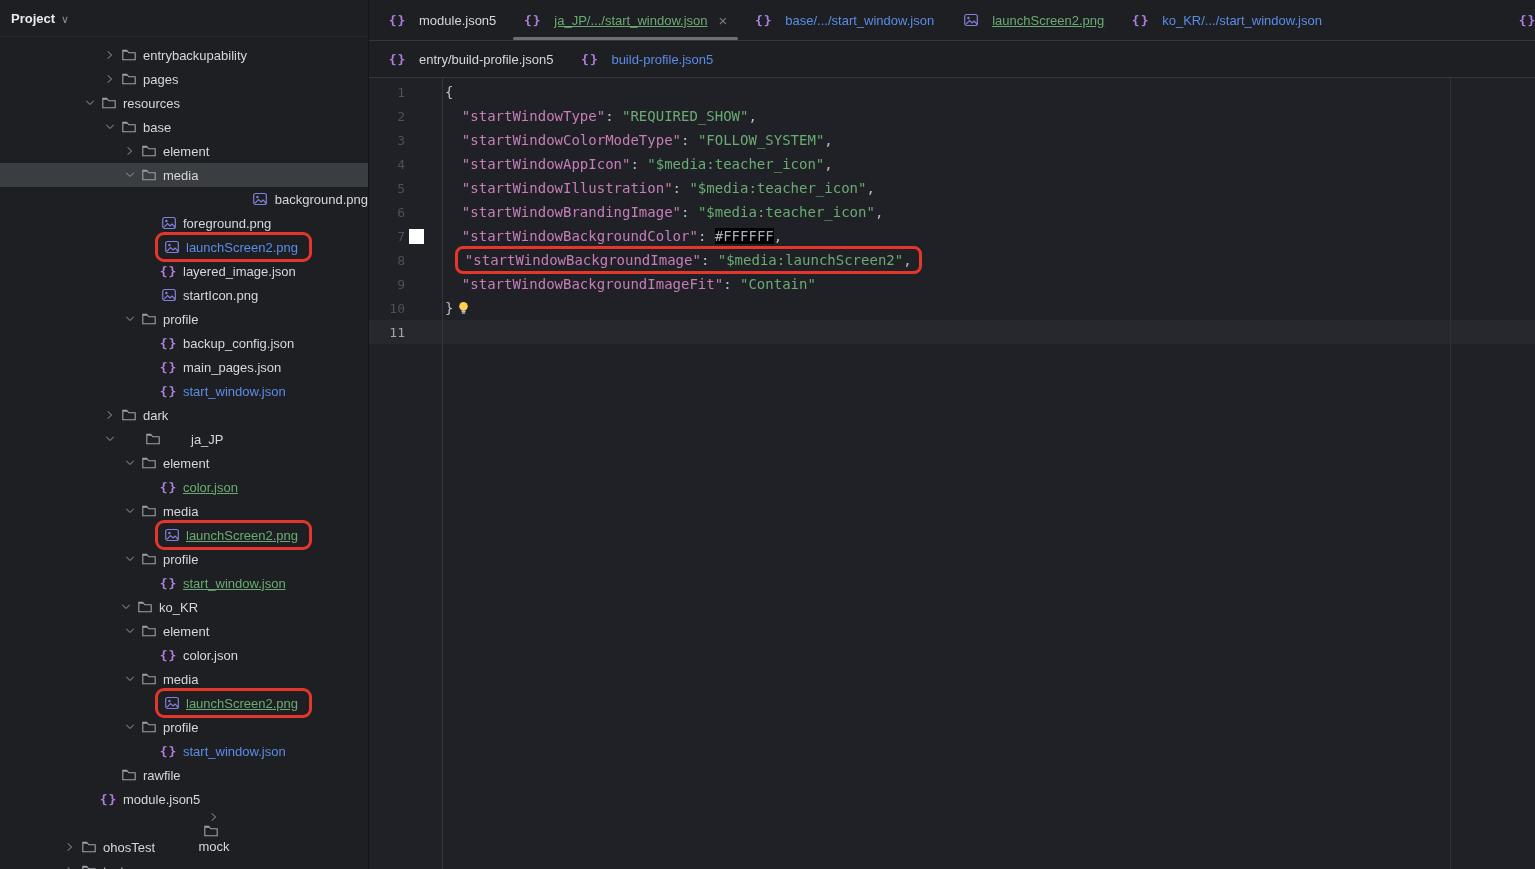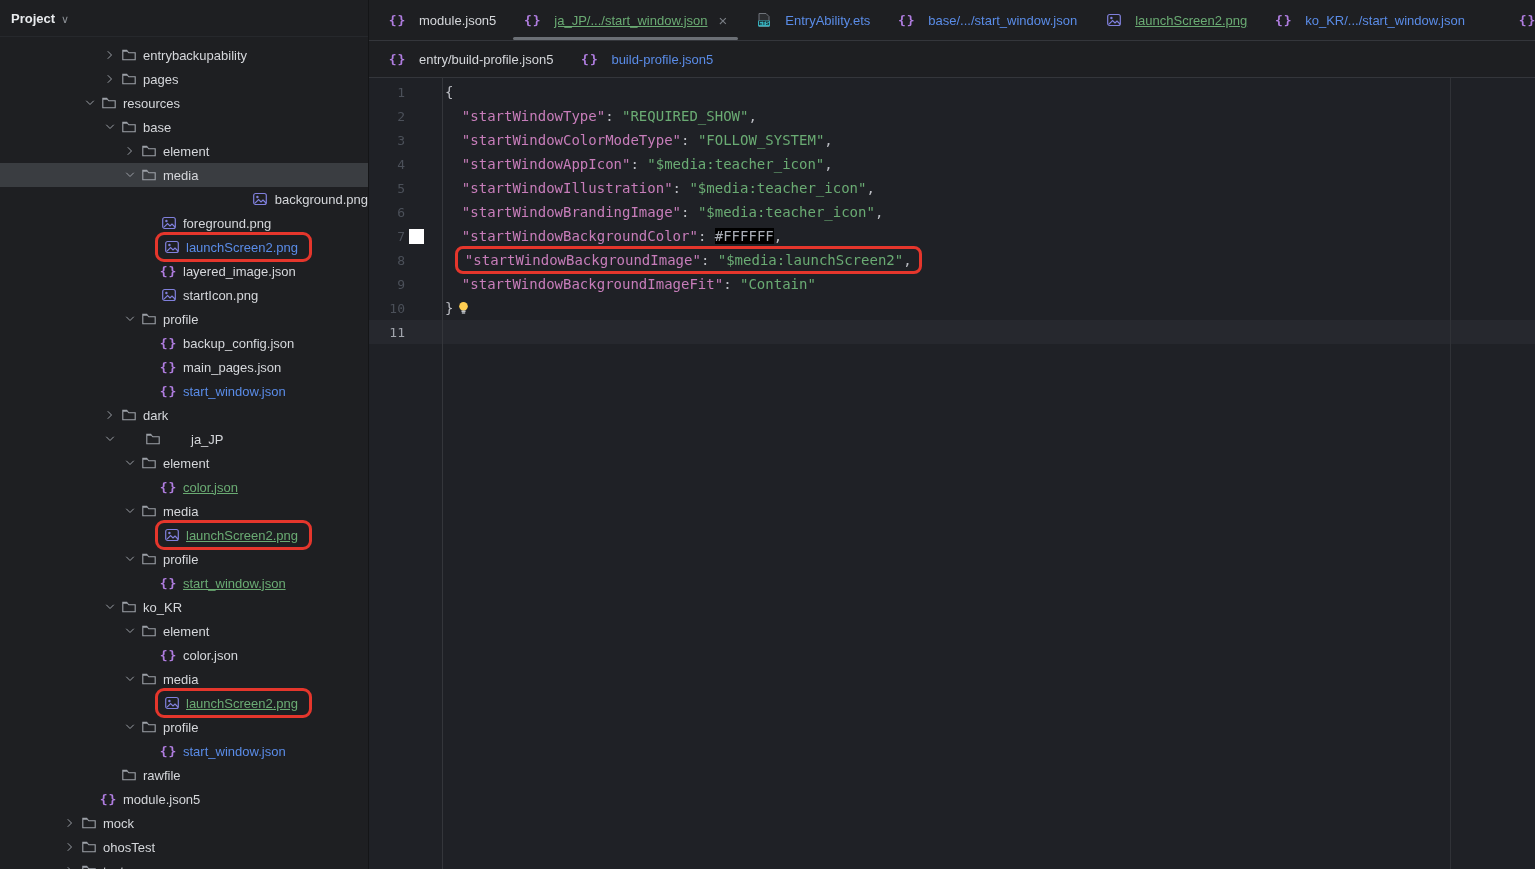--- a/index.html
+++ b/index.html
@@ -344,21 +344,21 @@
           </span>
           <span class="tree-label col-default">profile</span>
         </div>
         <div class="tree-row" style="padding-left: 140px;">
           <span class="chev"></span>
           <span class="t-icon">
             <span class="json-glyph">{}</span>
           </span>
           <span class="tree-label col-green">start_window.json</span>
         </div>
-        <div class="tree-row" style="padding-left: 100px;">
+        <div class="tree-row" style="padding-left: 100px; margin-left: 16px;">
           <span class="chev">
             <svg width="12" height="12" viewBox="0 0 16 16" style="transform: rotate(90deg);">
               <polyline points="5,3 10,8 5,13" fill="none" stroke-width="1.3"></polyline>
             </svg>
           </span>
           <span class="t-icon">
             <svg width="16" height="16" viewBox="0 0 16 16">
               <path d="M1.8 4.2 h4.6 l1.4 1.6 h6.4 v7 h-12.4 z M1.8 4.2 v-0.9 h4 l0.6 0.9" fill="none" stroke="#9da1a8" stroke-width="1.1"></path>
             </svg>
           </span>
@@ -439,21 +439,21 @@
           </span>
           <span class="tree-label col-default">rawfile</span>
         </div>
         <div class="tree-row" style="padding-left: 80px;">
           <span class="chev"></span>
           <span class="t-icon">
             <span class="json-glyph">{}</span>
           </span>
           <span class="tree-label col-default">module.json5</span>
         </div>
-        <div class="tree-row" style="padding-left: 60px;">
+        <div class="tree-row" style="padding-left: 60px; flex-direction: column;">
           <span class="chev">
             <svg width="12" height="12" viewBox="0 0 16 16">
               <polyline points="5,3 10,8 5,13" fill="none" stroke-width="1.3"></polyline>
             </svg>
           </span>
           <span class="t-icon">
             <svg width="16" height="16" viewBox="0 0 16 16">
               <path d="M1.8 4.2 h4.6 l1.4 1.6 h6.4 v7 h-12.4 z M1.8 4.2 v-0.9 h4 l0.6 0.9" fill="none" stroke="#9da1a8" stroke-width="1.1"></path>
             </svg>
           </span>
@@ -495,30 +495,20 @@
             <span class="json-glyph">{}</span>
           </span>
           <span class="col-default">module.json5</span>
         </div>
         <div class="tab active">
           <span class="t-icon">
             <span class="json-glyph">{}</span>
           </span>
           <span class="col-green">ja_JP/.../start_window.json</span>
           <span class="close">×</span>
-        </div>
-        <div class="tab">
-          <span class="t-icon">
-            <svg width="16" height="16" viewBox="0 0 16 16">
-              <path d="M3 1.5 h7 l3 3 v10 h-10 z" fill="#2b2d30" stroke="#6f737a" stroke-width="1"></path>
-              <rect x="2" y="8.5" width="12" height="6" rx="1" fill="#35b0bd"></rect>
-              <text x="8" y="13.4" font-size="5.4" font-family="Liberation Sans, sans-serif" font-weight="bold" fill="#17181b" text-anchor="middle">ETS</text>
-            </svg>
-          </span>
-          <span class="col-blue">EntryAbility.ets</span>
         </div>
         <div class="tab">
           <span class="t-icon">
             <span class="json-glyph">{}</span>
           </span>
           <span class="col-blue">base/.../start_window.json</span>
         </div>
         <div class="tab">
           <span class="t-icon">
             <svg width="16" height="16" viewBox="0 0 16 16">

